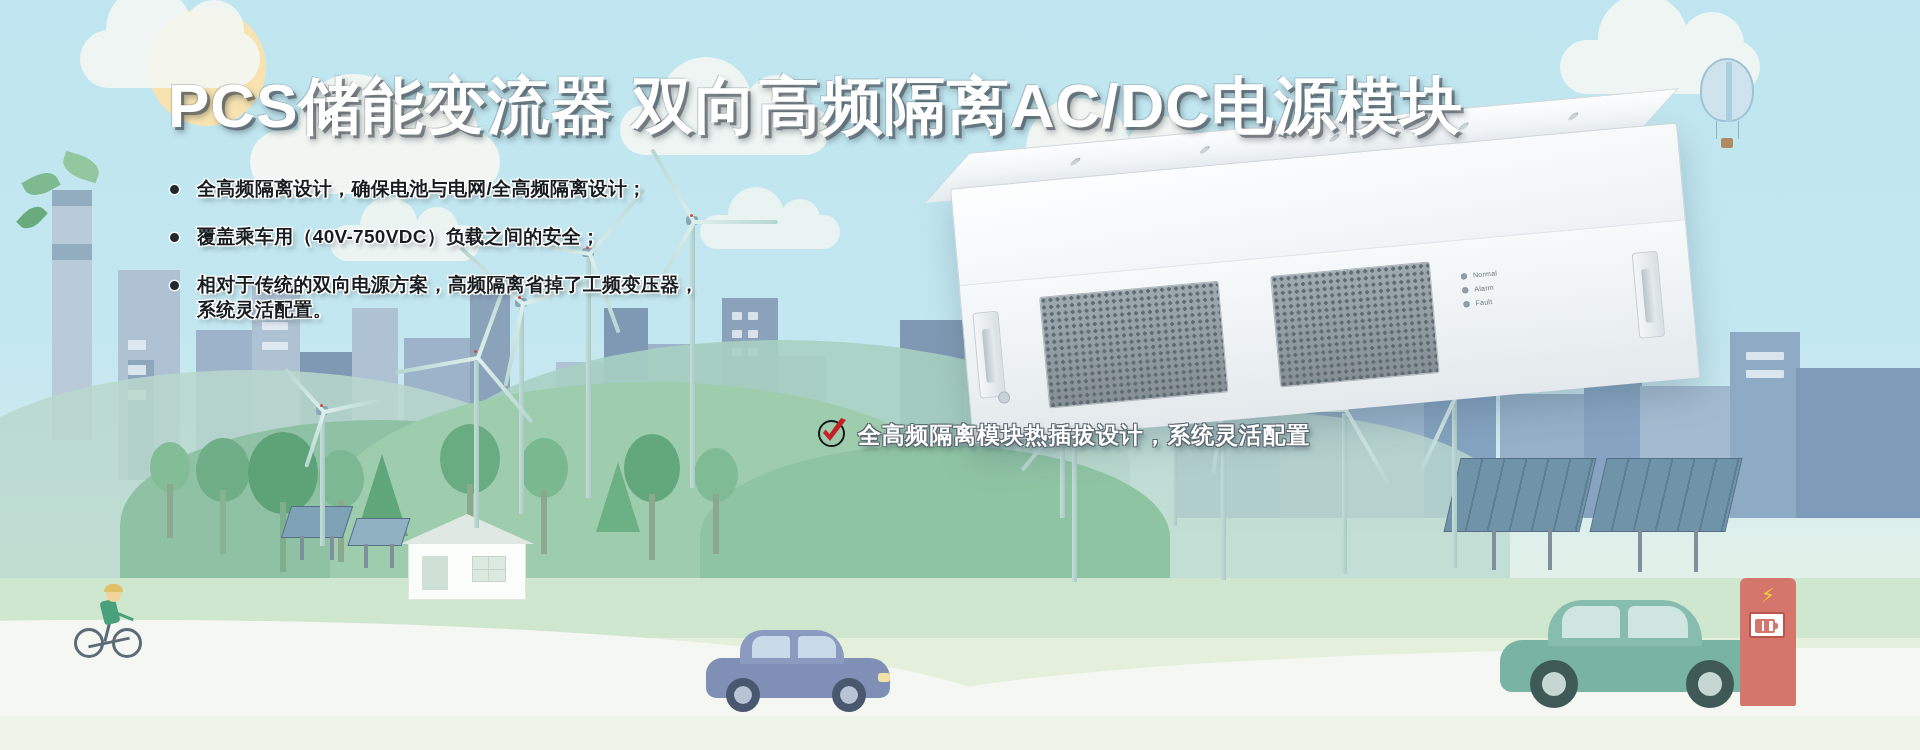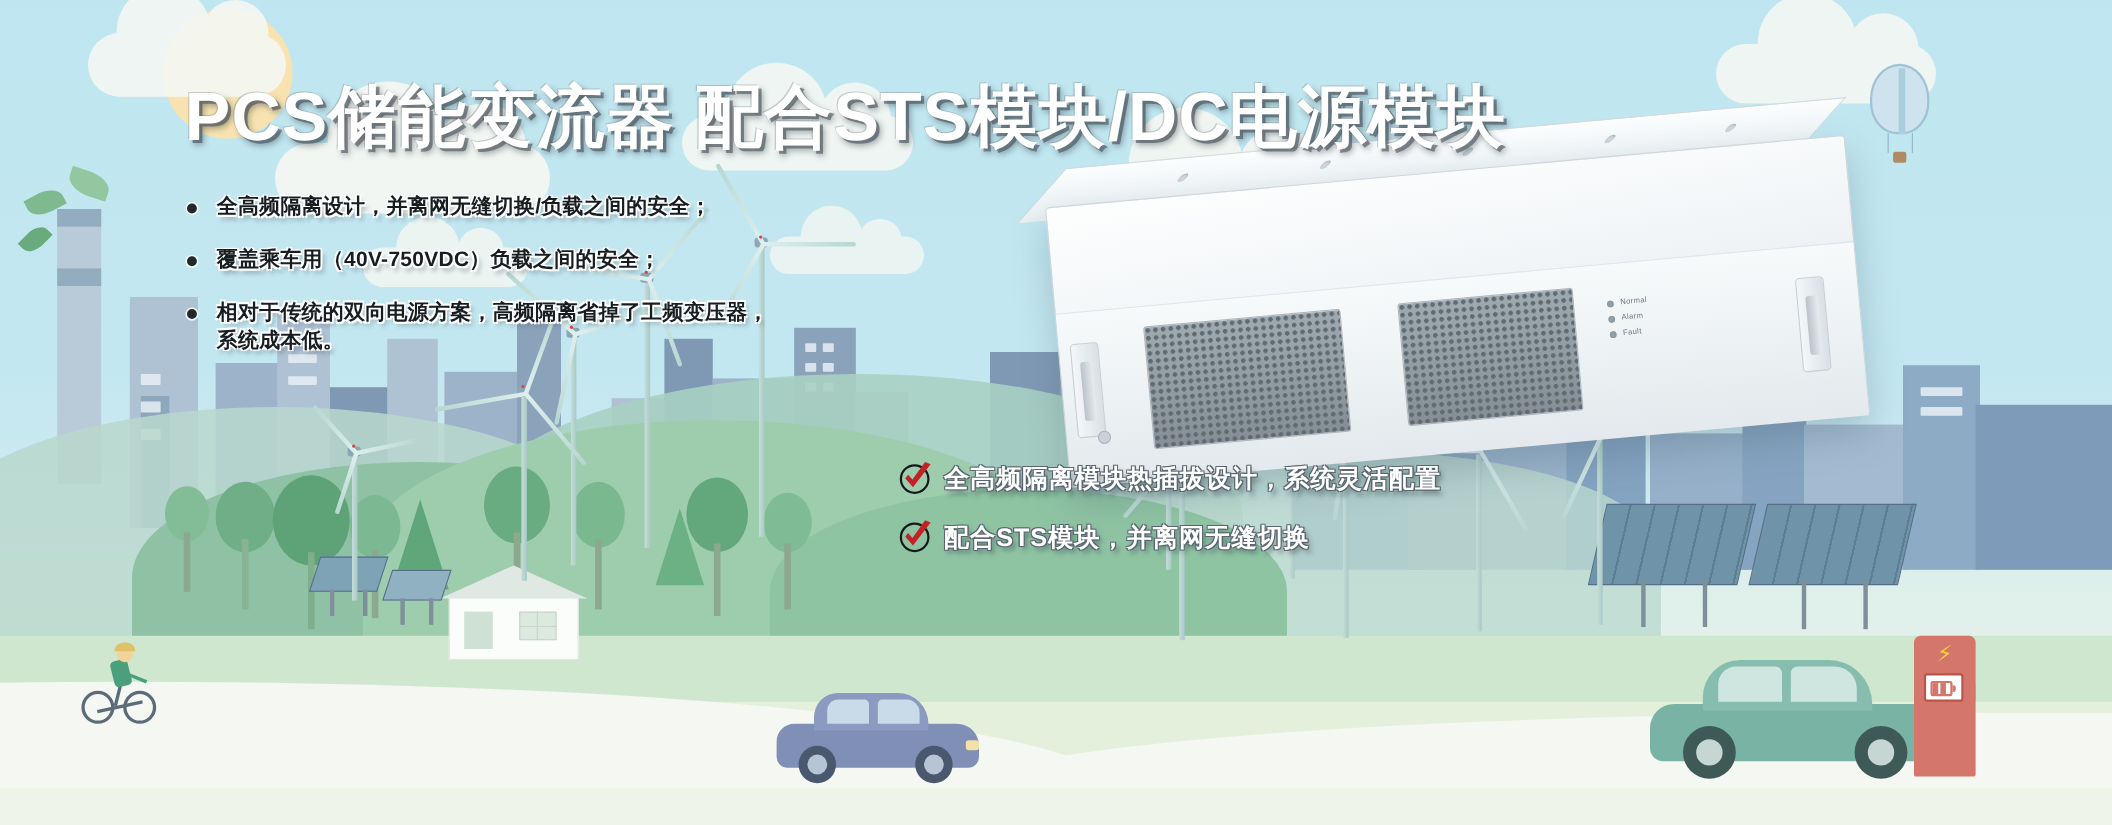--- a/index.html
+++ b/index.html
@@ -228,21 +228,21 @@
     text-shadow:
       -1.4px -1.4px 0 #ffffff, 1.4px -1.4px 0 #ffffff,
       -1.4px 1.4px 0 #ffffff, 1.4px 1.4px 0 #ffffff,
       0 0 3px #ffffff, 3px 4px 4px rgba(40,50,58,.35);
   }
   .bullet.multi .btxt { white-space:pre-line; }
 
   #checklist {
     position:absolute; left:818px; top:420px; width:620px;
   }
-  .chk-item { display:flex; align-items:center; margin-bottom:22px; }
+  .chk-item { display:flex; align-items:flex-start; margin-bottom:22px; }
   .chk-icon {
     flex:0 0 auto; width:27px; height:27px; margin-right:13px;
     position:relative;
   }
   .chk-icon .ring {
     position:absolute; inset:0; border-radius:50%;
     border:2.5px solid #16191c;
     background:transparent;
   }
   .chk-icon svg { position:absolute; left:-2px; top:-4px; }
@@ -631,52 +631,43 @@
     <div class="bar" style="left:10px;width:36px;"></div>
     <div class="screen">
       <div style="position:absolute;left:4px;top:5px;width:20px;height:14px;border:2px solid #d4766b;border-radius:2px;"></div>
       <div style="position:absolute;left:24px;top:9px;width:3px;height:6px;background:#d4766b;border-radius:0 2px 2px 0;"></div>
       <div style="position:absolute;left:6px;top:7px;width:5px;height:10px;background:#d4766b;"></div>
       <div style="position:absolute;left:13px;top:7px;width:5px;height:10px;background:#d4766b;"></div>
     </div>
     <div style="position:absolute;left:20px;top:6px;width:16px;height:22px;color:#f5d33c;font-size:20px;line-height:22px;text-align:center;">⚡</div>
   </div>
 
-  <div id="headline">PCS储能变流器  配合STS模块/DC电源模块</div>
+  <div id="headline">PCS储能变流器  双向高频隔离AC/DC电源模块</div>
 
   <div id="bullets">
     <div class="bullet">
       <span class="dot"></span>
-      <span class="btxt">全高频隔离设计，并离网无缝切换/负载之间的安全；</span>
+      <span class="btxt">全高频隔离设计，确保电池与电网/全高频隔离设计；</span>
     </div>
     <div class="bullet">
       <span class="dot"></span>
       <span class="btxt">覆盖乘车用（40V-750VDC）负载之间的安全；</span>
     </div>
     <div class="bullet multi">
       <span class="dot"></span>
       <span class="btxt">相对于传统的双向电源方案，高频隔离省掉了工频变压器，
-系统成本低。</span>
+系统灵活配置。</span>
     </div>
   </div>
 
   <div id="checklist">
     <div class="chk-item">
       <span class="chk-icon">
         <span class="ring"></span>
         <svg width="34" height="34" viewBox="0 0 34 34">
           <path d="M7 17 L14 25 L30 4 L25 2 L13.5 18 L9.5 13.5 Z" fill="#c42127"></path>
         </svg>
       </span>
       <span class="chk-text">全高频隔离模块热插拔设计，系统灵活配置</span>
     </div>
-    <div class="chk-item">
-      <span class="chk-icon">
-        <span class="ring"></span>
-        <svg width="34" height="34" viewBox="0 0 34 34">
-          <path d="M7 17 L14 25 L30 4 L25 2 L13.5 18 L9.5 13.5 Z" fill="#c42127"></path>
-        </svg>
-      </span>
-      <span class="chk-text">配合STS模块，并离网无缝切换</span>
-    </div>
   </div>
 
 </div>
 
 </body></html>

